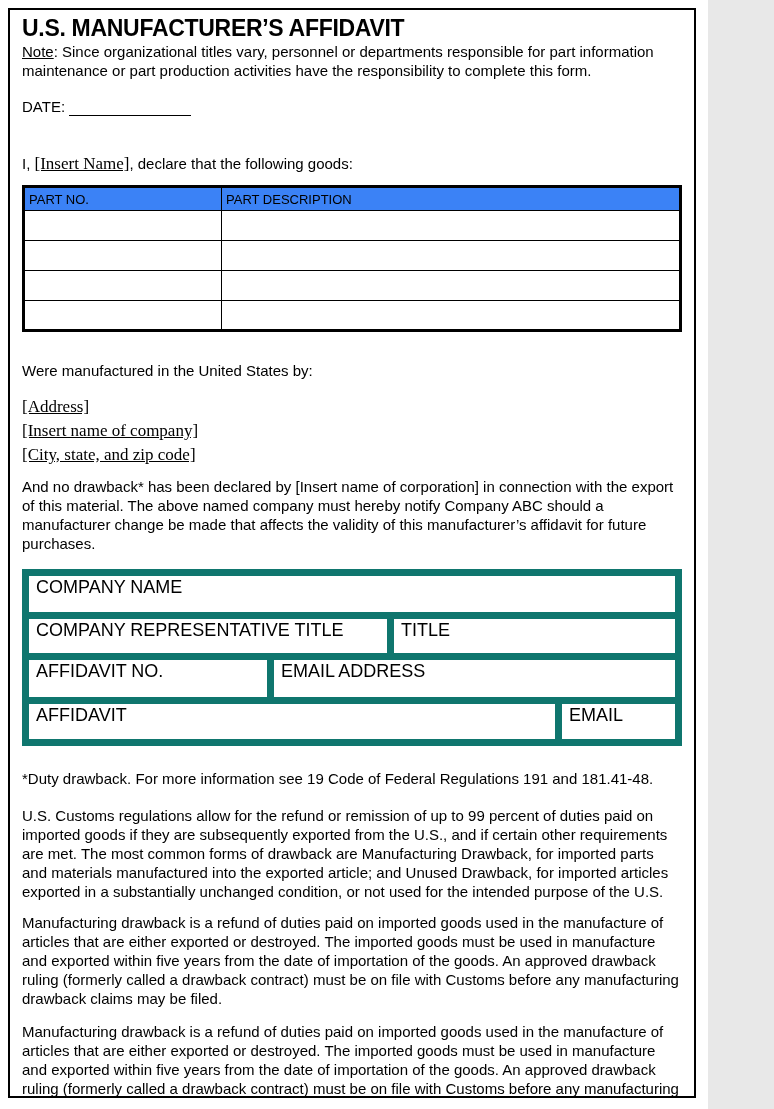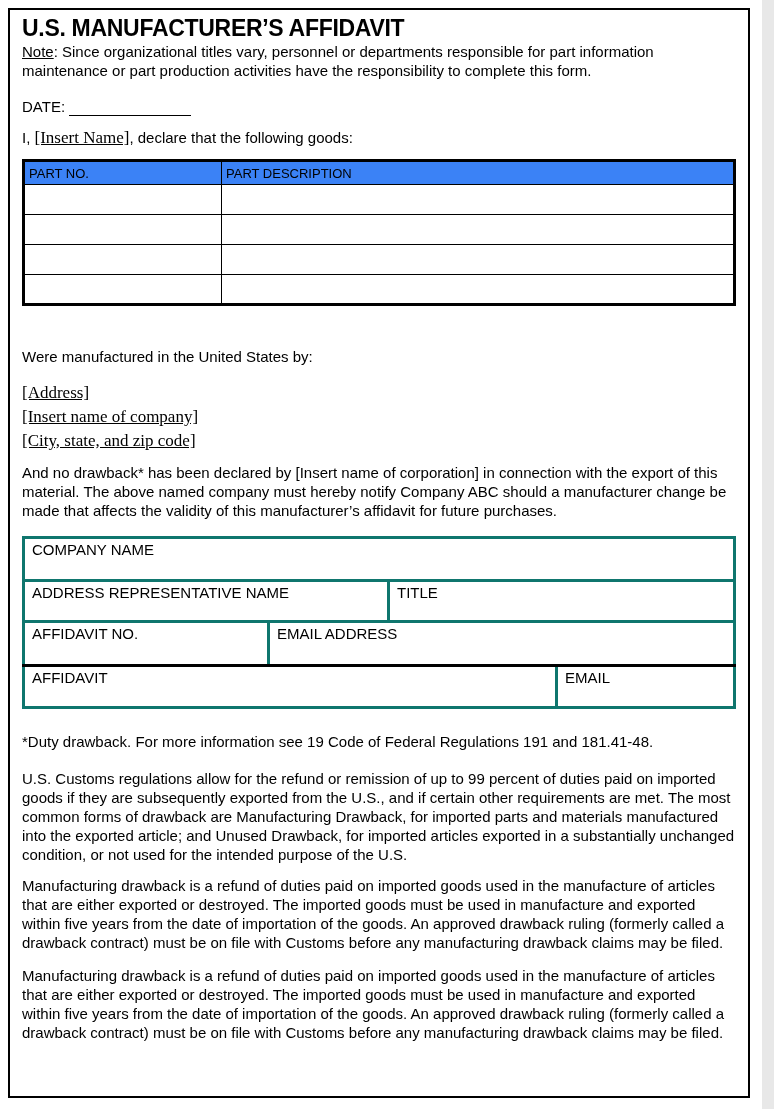--- a/index.html
+++ b/index.html
@@ -1,20 +1,20 @@
 <!DOCTYPE html>
 <html><head>
 <meta charset="utf-8">
 <style>
   * { margin: 0; padding: 0; box-sizing: border-box; }
   html, body { background: #e8e8e8; }
   body { font-family: "Liberation Sans", sans-serif; color: #000; }
 
   .page {
-    width: 762px; height: 1109px;
+    width: 708px; height: 1109px;
     background: #fff;
     position: relative;
   }
   .page-inner {
     position: absolute;
     left: 8px; top: 8px; right: 12px; bottom: 11px;
     border: 2px solid #000;
     padding: 5px 12px 0 12px;
     overflow: hidden;
   }
@@ -37,21 +37,21 @@
   .date-line { margin-top: 17px; }
   .date-blank {
     display: inline-block;
     width: 122px;
     height: 15px;
     margin-left: 4px;
     border-bottom: 1.5px solid #000;
     vertical-align: bottom;
   }
 
-  .declare-line { margin-top: 12px; }
+  .declare-line { margin-top: 38px; }
   .serif-ph {
     font-family: "Liberation Serif", serif;
     font-size: 17px;
     text-decoration: underline;
   }
 
   table { border-collapse: collapse; width: 100%; }
 
   .parts-table { margin-top: 12px; border: 3px solid #000; }
   .parts-table th, .parts-table td { border: 1px solid #000; }
@@ -59,33 +59,33 @@
     background: #3b82f6;
     font-weight: normal;
     font-size: 13px;
     height: 24px;
     text-align: left;
     padding: 2px 4px;
   }
   .parts-table td { height: 30px; padding: 1px 6px; font-size: 13px; }
   .col-partno { width: 198px; }
 
-  .manufactured-line { margin-top: 41px; }
+  .manufactured-line { margin-top: 29px; }
 
   .company-ph-block { margin-top: 15px; }
   .company-ph-block .ph-line { line-height: 24px; }
 
   .drawback-para { margin-top: 10px; }
 
   .sig-table { margin-top: 16px; border: 3px solid #000; }
   .sig-table td {
-    border: 3px solid #0f766e;
+    border: 7px solid #0f766e;
     vertical-align: top;
     padding: 3px 7px;
-    font-size: 15px;
+    font-size: 18px;
     line-height: 16px;
   }
   .sig-table .r1 td { height: 43px; }
   .sig-table .r2 td { height: 41px; }
   .sig-table .r3 td { height: 44px; border-bottom: 3px solid #000; }
   .sig-table .r4 td { height: 42px; }
 
   .footnote-para { margin-top: 23px; }
   .customs-para { margin-top: 18px; }
   .mfg-para-1 { margin-top: 12px; }
@@ -149,21 +149,21 @@
           <col style="width:245px">
           <col style="width:120px">
           <col style="width:168px">
           <col>
         </colgroup>
       <tbody>
           <tr class="r1">
         <td colspan="4"><span>COMPANY NAME</span></td>
       </tr>
       <tr class="r2">
-        <td colspan="2"><span>ADDRESS REPRESENTATIVE NAME</span></td>
+        <td colspan="2"><span>COMPANY REPRESENTATIVE TITLE</span></td>
         <td colspan="2"><span>TITLE</span></td>
       </tr>
       <tr class="r3">
         <td><span>AFFIDAVIT NO.</span></td>
         <td colspan="3"><span>EMAIL ADDRESS</span></td>
       </tr>
       <tr class="r4">
         <td colspan="3"><span>AFFIDAVIT</span></td>
         <td><span>EMAIL</span></td>
       </tr>

